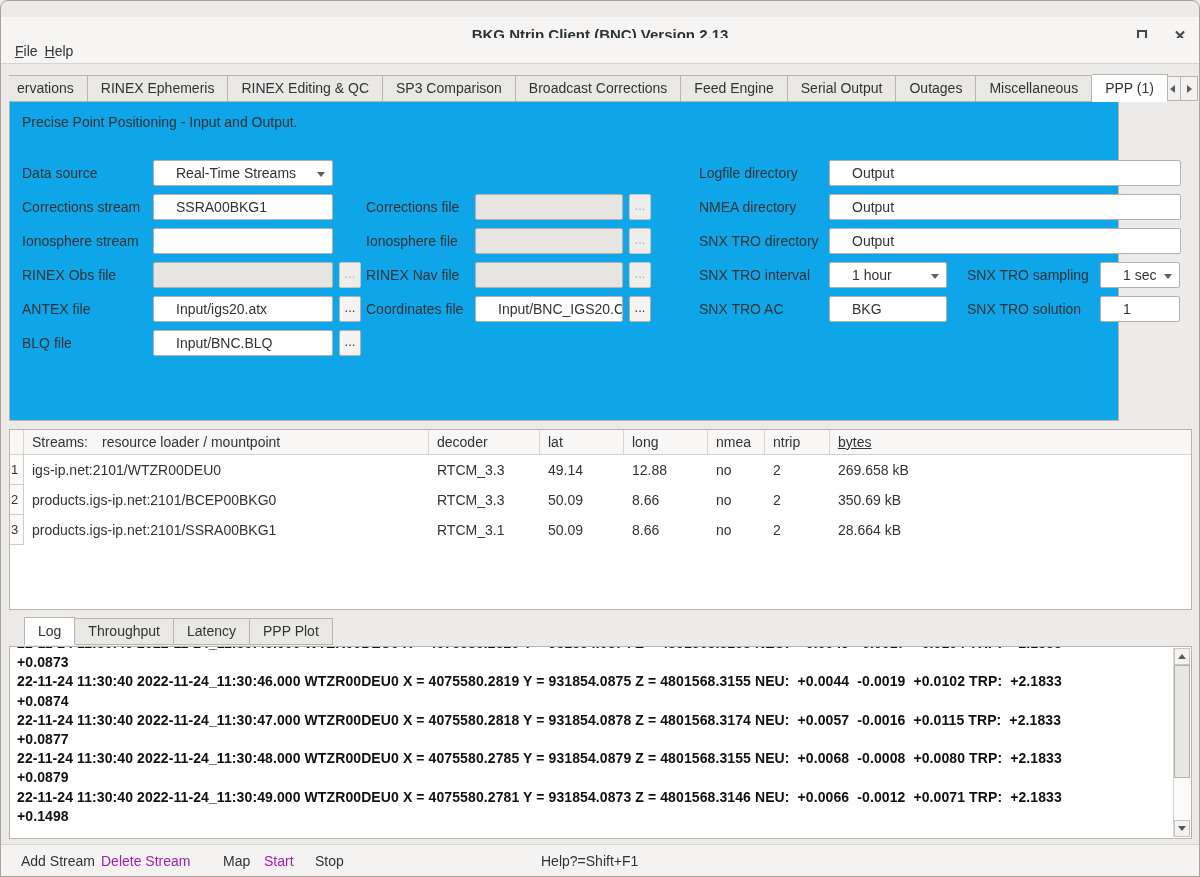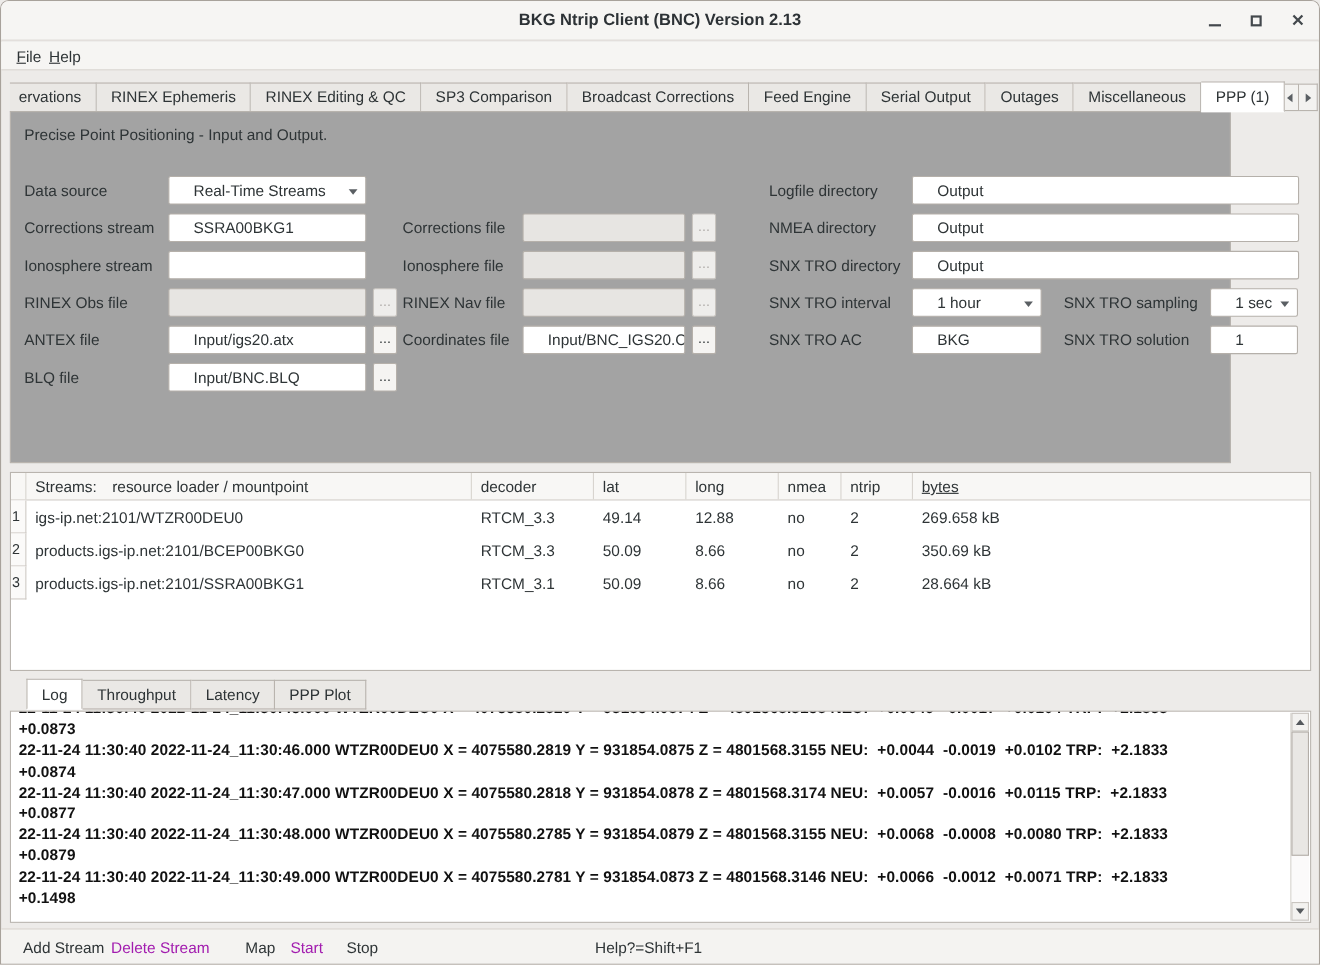--- a/index.html
+++ b/index.html
@@ -12,21 +12,21 @@
   }
   .window {
     position: relative; width:1200px; height:877px;
     background:#edebe9;
     border:1px solid #a8a29b;
     border-radius:8px 8px 0 0;
     overflow:hidden;
   }
   
   .titlebar {
-    position:absolute; left:0; top:0; width:100%; height:36px;
+    position:absolute; left:0; top:16px; width:100%; height:36px;
     background:#f6f5f3; border-bottom:1px solid #dcd8d3;text-decoration:underline;
   }
   .titlebar .title {
     position:absolute; left:0; right:0; top:0; height:36px;
     line-height:36px; text-align:center; font-weight:bold; font-size:15px; color:#2d3236;
   }
   .win-controls { position:absolute; right:6px; top:0; height:36px; display:flex; align-items:center; gap:12px; }
   .win-btn { width:26px; height:26px; display:flex; align-items:center; justify-content:center; cursor:default; }
   .ic-min { width:11px; height:2px; background:#43484c; margin-top:8px; }
   .ic-max { width:10px; height:10px; border:2px solid #43484c; }
@@ -53,21 +53,21 @@
   .tab-scroll {
     width:17px; height:25px; background:#f3f2f0; border:1px solid #b9b4ae;
     display:flex; align-items:center; justify-content:center;
   }
   .tab-scroll + .tab-scroll { border-left:none; }
   .tri-left { width:0;height:0;border-top:4px solid transparent;border-bottom:4px solid transparent;border-right:5px solid #5a5f63; }
   .tri-right { width:0;height:0;border-top:4px solid transparent;border-bottom:4px solid transparent;border-left:5px solid #5a5f63; }
   
   .panel {
     position:absolute; left:8px; top:100px; width:1110px; height:320px;
-    background:#a3a3a3; border:1px solid #b9b4ae; z-index:2;
+    background:#0ea5e9; border:1px solid #b9b4ae; z-index:2;
   }
   .heading { position:absolute; left:12px; top:12px; }
   .lbl { position:absolute; height:26px; line-height:26px; }
   .fld {
     position:absolute; height:26px; line-height:24px;
     background:#ffffff; border:1px solid #b5b0aa; border-radius:2px;
     padding:0 22px; overflow:hidden; white-space:nowrap;
   }
   .fld.disabled { background:#e7e5e2; }
   .combo { padding-right:20px; }

